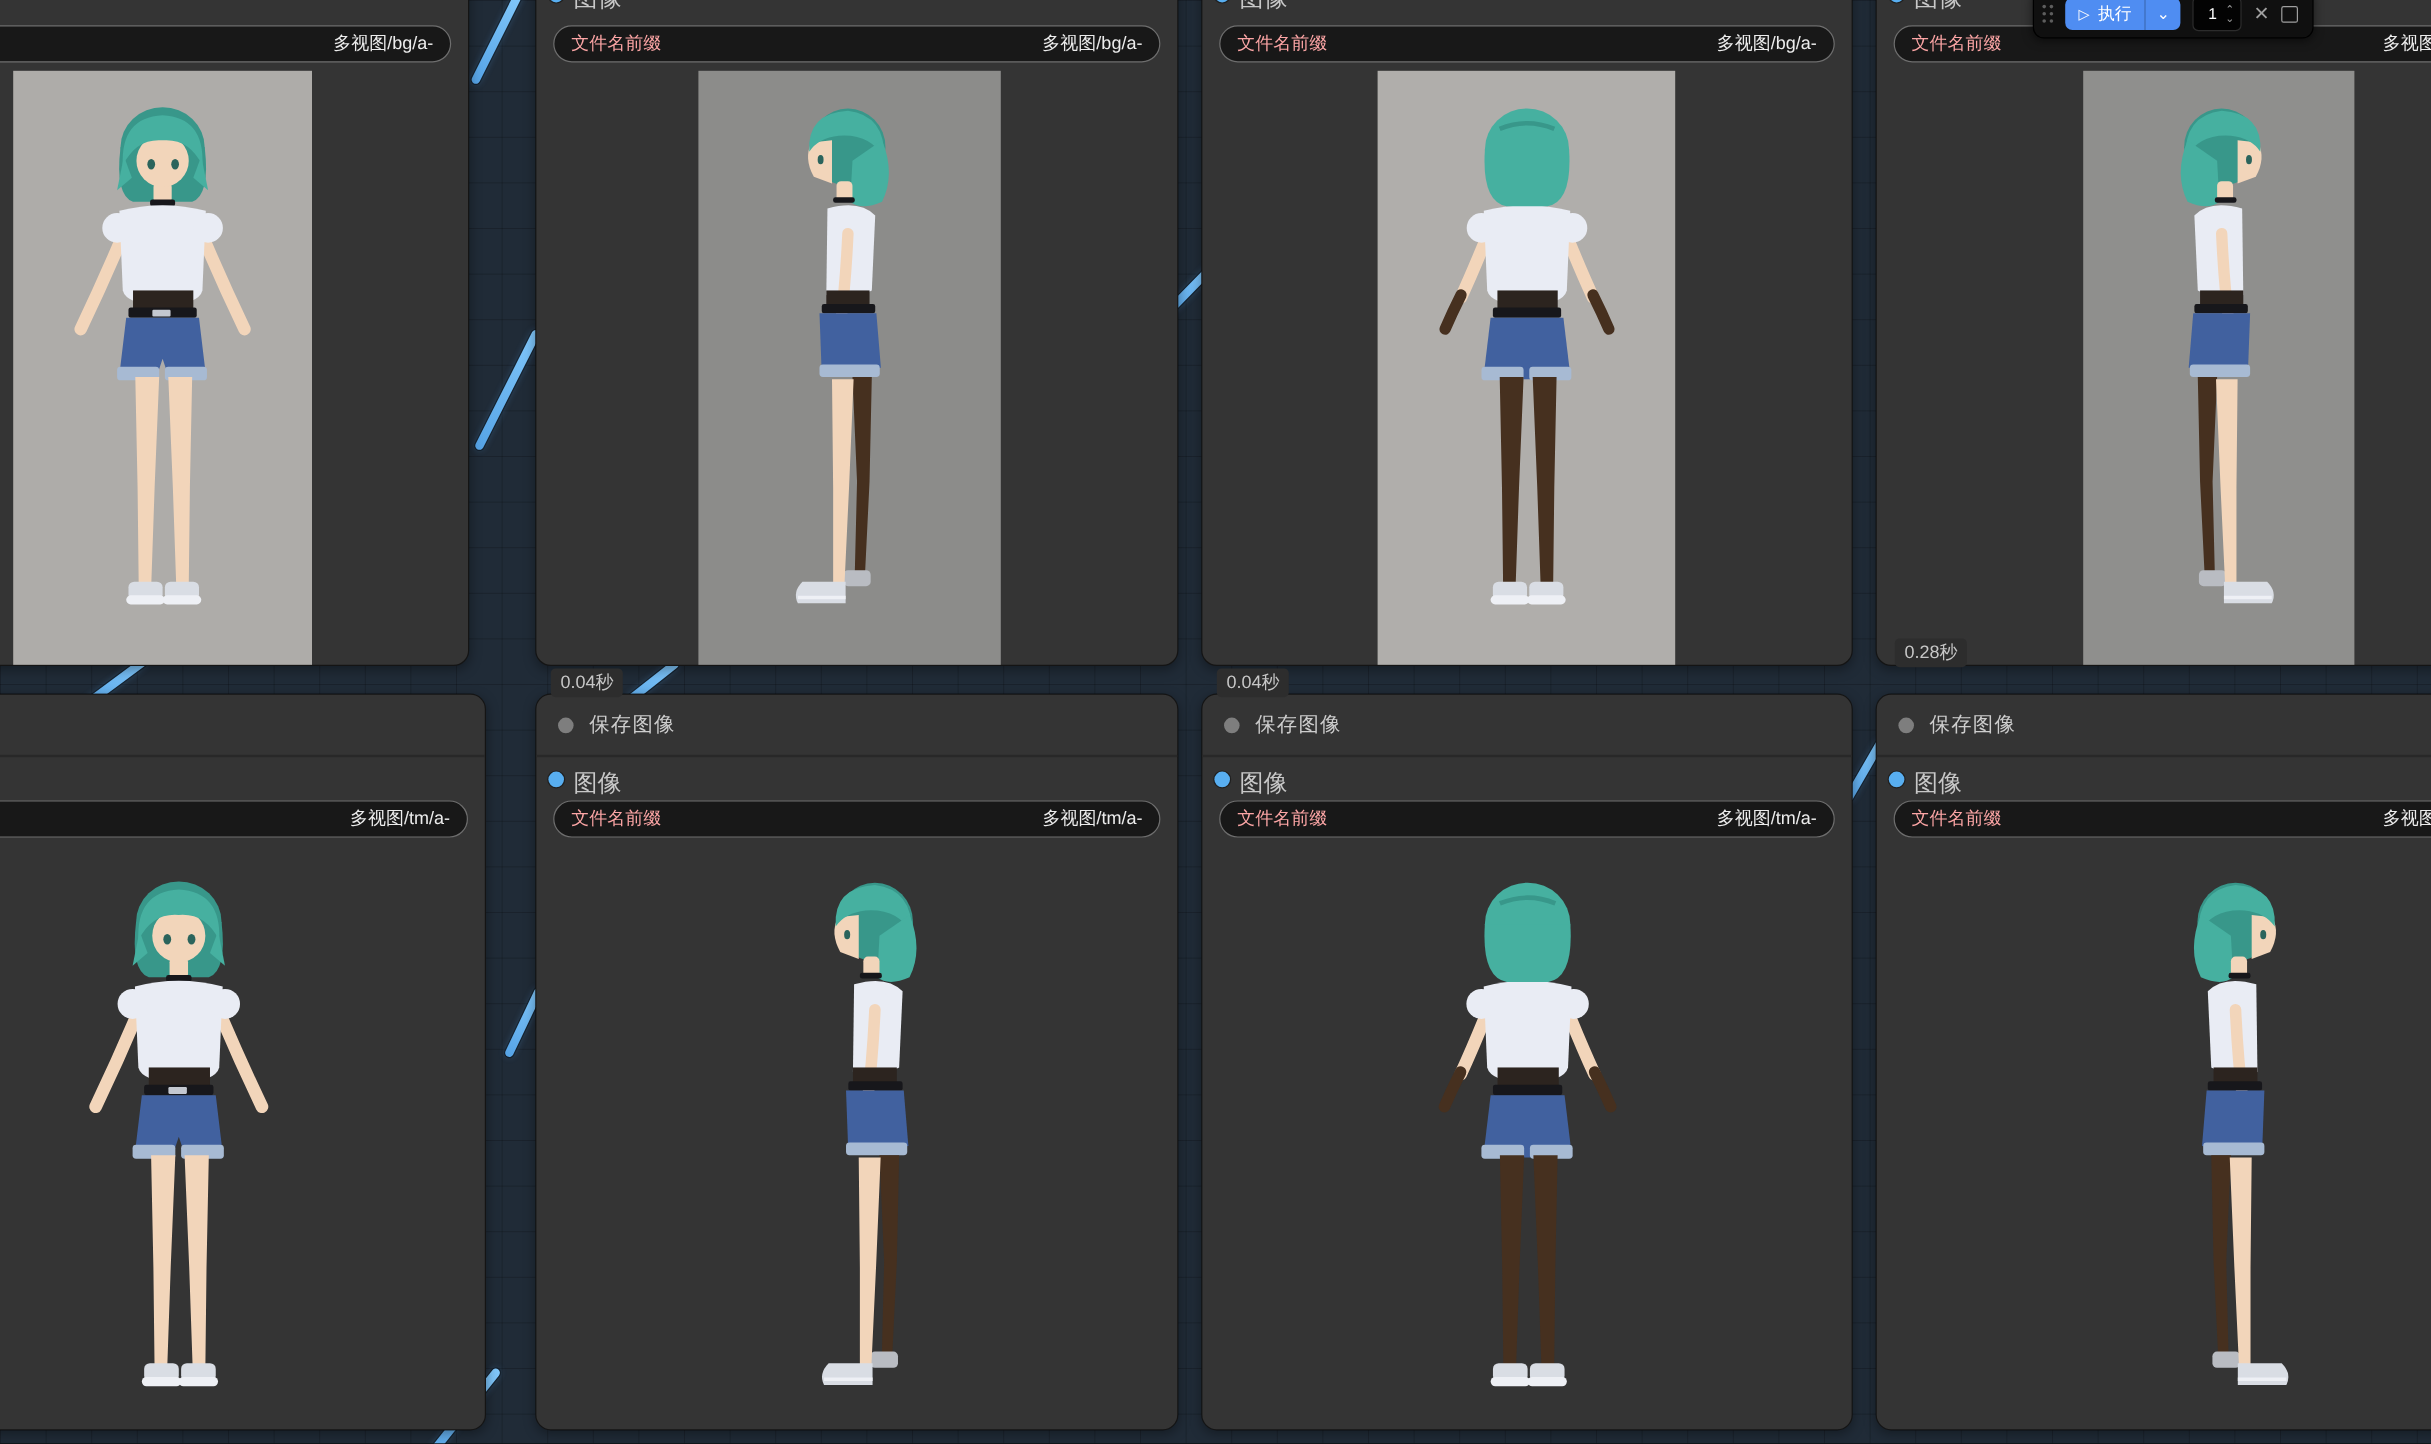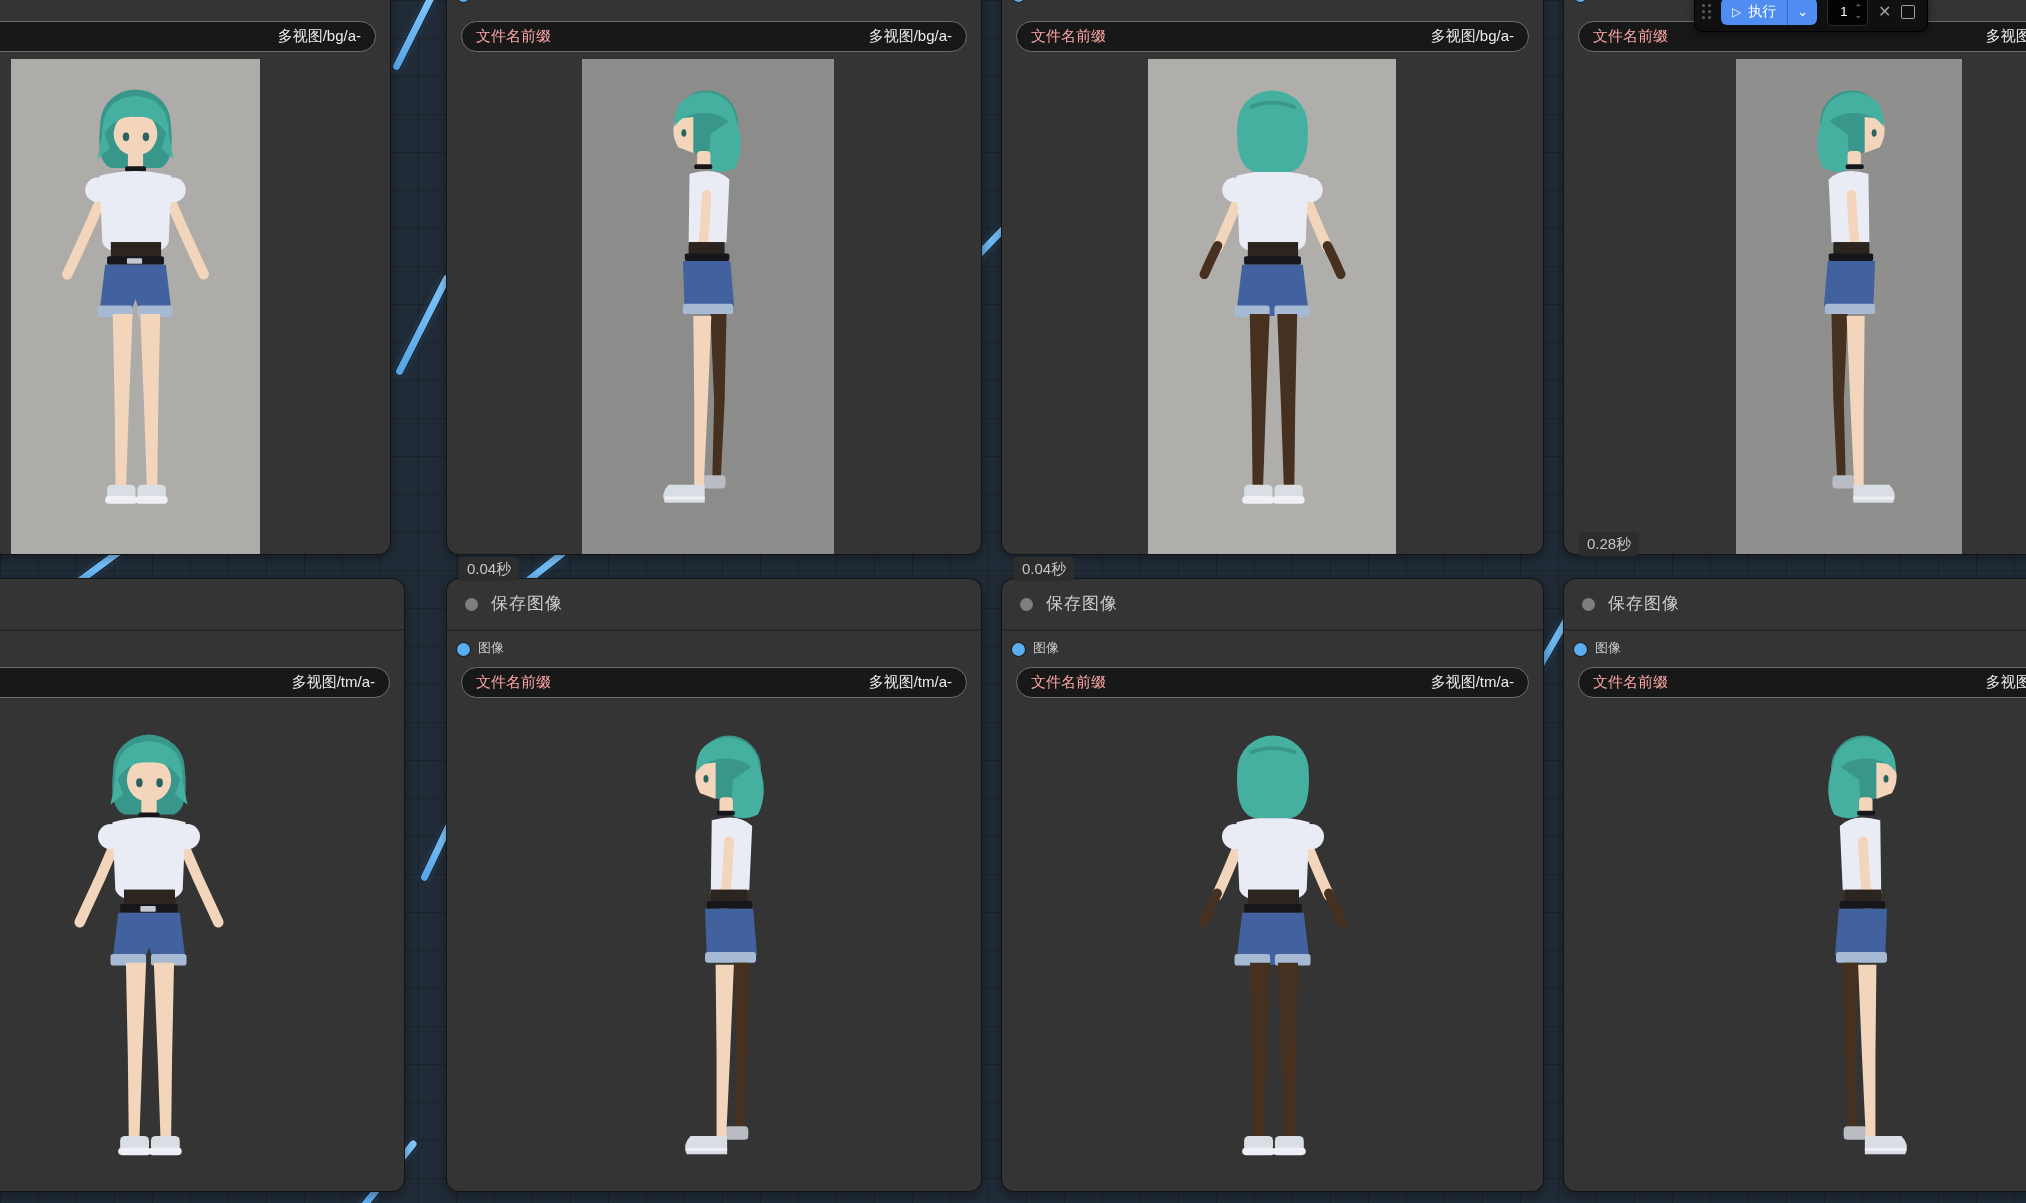--- a/index.html
+++ b/index.html
@@ -15,21 +15,21 @@
   .node{
     position:absolute;background:#343434;border:1px solid rgba(0,0,0,.6);
     border-radius:13px;box-shadow:0 3px 10px rgba(0,0,0,.35);z-index:2;box-sizing:border-box;
   }
   .n-header{position:absolute;left:0;top:0;right:0;height:50px;}
   .n-title{position:absolute;left:44px;top:13px;font-size:17px;color:#cdcdcd;letter-spacing:1px;white-space:nowrap;}
   .n-hdot{position:absolute;left:18px;top:19px;width:13px;height:13px;border-radius:50%;background:#7e7e7e;}
   .n-div{position:absolute;left:0;top:50px;right:0;height:2px;background:#282828;}
   .lbl-row{position:absolute;left:0;right:0;height:34px;}
   .in-dot{position:absolute;left:10px;top:10px;width:13px;height:13px;border-radius:50%;background:#58aef0;box-shadow:0 0 0 1px rgba(0,0,0,.4);}
-  .lbl-txt{position:absolute;left:31px;top:6px;font-size:13px;color:#c8c8c8;white-space:nowrap;}
+  .lbl-txt{position:absolute;left:31px;top:6px;font-size:20px;color:#c8c8c8;white-space:nowrap;}
   .pill{
     position:absolute;left:14px;right:14px;height:31px;background:#181818;
     border:1.4px solid #6e6e6e;border-radius:17px;display:flex;align-items:center;
     justify-content:space-between;padding:0 14px;box-sizing:border-box;
   }
   .pill .ph{font-size:15px;color:#fca5a5;white-space:nowrap;}
   .pill .val{font-size:15px;color:#ececec;white-space:nowrap;margin-left:auto;}
   .img-box{position:absolute;overflow:hidden;}
   .fig{position:absolute;}
   .badge{

